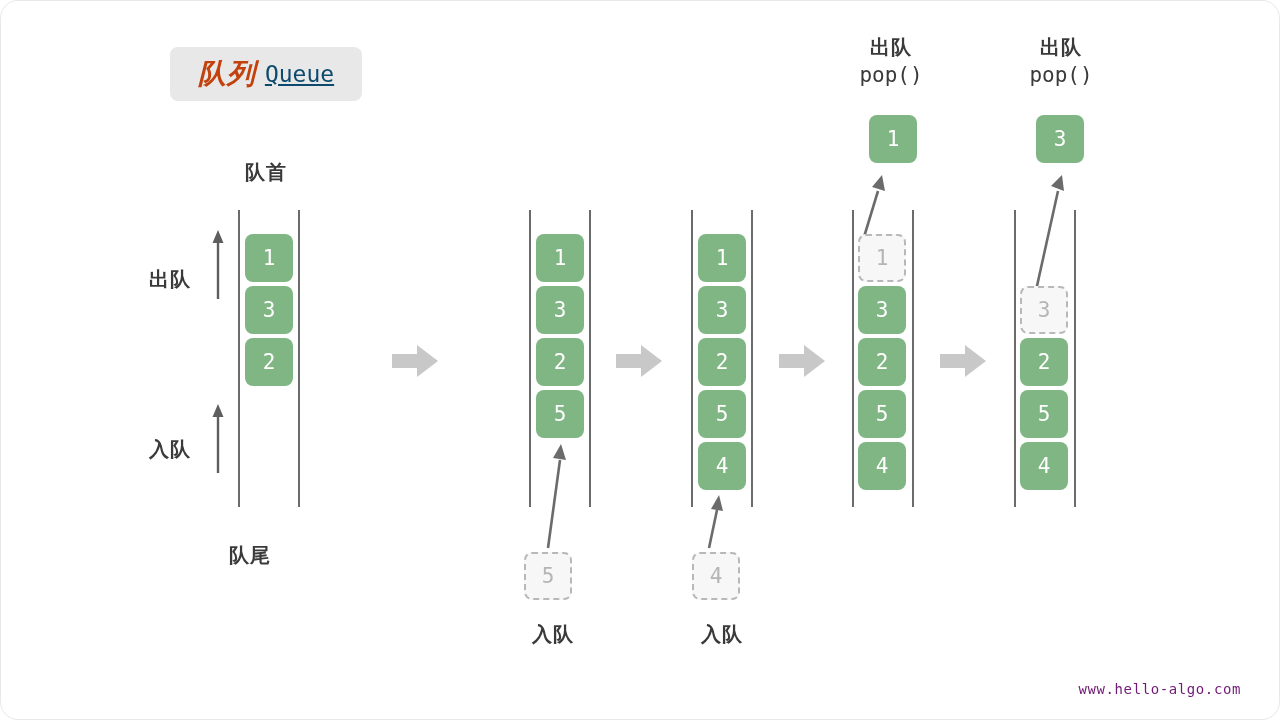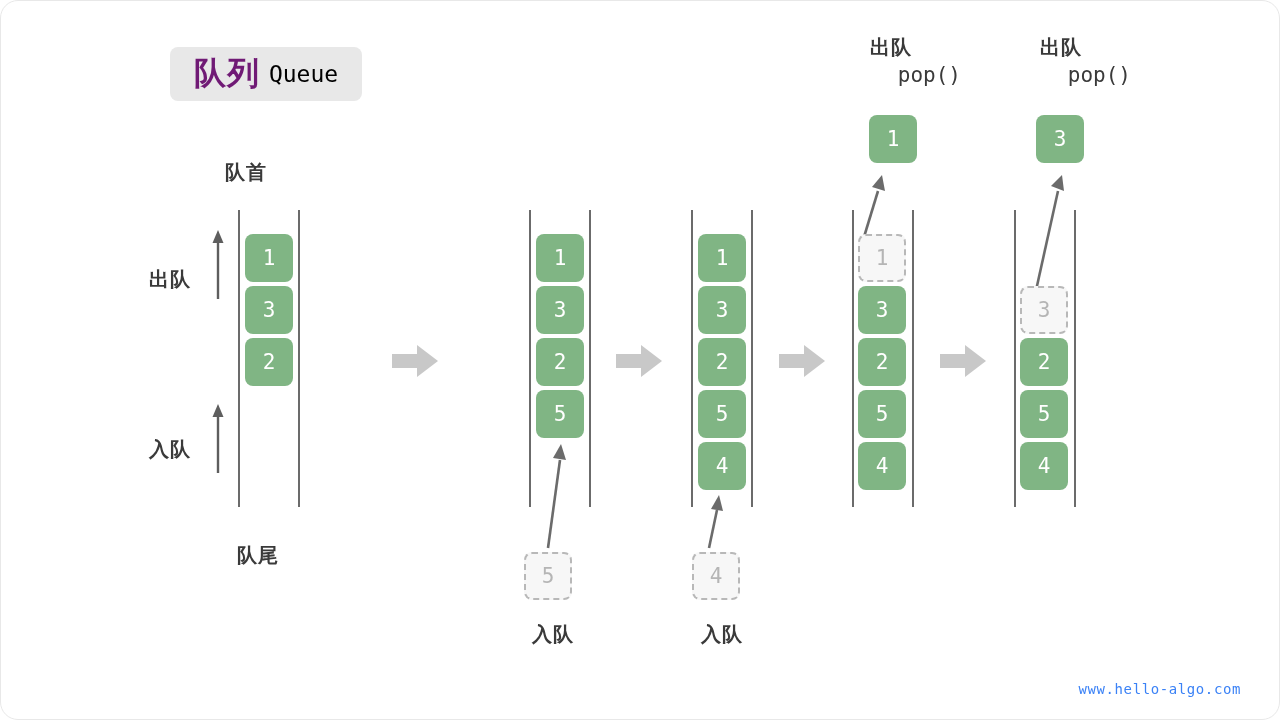--- a/index.html
+++ b/index.html
@@ -6,33 +6,33 @@
   body{width:1280px;height:720px;overflow:hidden;
        font-family:"Liberation Sans","DejaVu Sans",sans-serif;}
 
   #page{position:relative;width:1280px;height:720px;box-sizing:border-box;
         background:#ffffff;border:1px solid #e8e8e8;border-radius:18px;}
 
   
   #title-chip{position:absolute;left:169px;top:46px;width:192px;height:54px;
      background:#e8e8e8;border-radius:8px;display:flex;align-items:center;
      justify-content:center;gap:9px;}
-  #title-chip .cn{font-size:32px;font-weight:bold;color:#701a75;letter-spacing:1px;}
-  #title-chip .en{font-size:23px;color:#000000;
-     font-family:"DejaVu Sans Mono","Liberation Mono",monospace;}
+  #title-chip .cn{font-size:28px;font-weight:bold;color:#c2410c;letter-spacing:1px;font-style:italic;}
+  #title-chip .en{font-size:23px;color:#0c4a6e;
+     font-family:"DejaVu Sans Mono","Liberation Mono",monospace;text-decoration:underline;}
 
   
   .lbl-cn{position:absolute;font-size:20px;font-weight:bold;color:#3a3a3a;
      white-space:nowrap;letter-spacing:1px;}
 
   .op-cap{position:absolute;text-align:center;white-space:nowrap;}
   .op-cap .l1{font-size:20px;font-weight:bold;color:#3a3a3a;letter-spacing:1px;
       line-height:26px;}
   .op-cap .l2{font-size:21px;color:#3a3a3a;line-height:30px;
-      font-family:"DejaVu Sans Mono","Liberation Mono",monospace;text-align:right;}
+      font-family:"DejaVu Sans Mono","Liberation Mono",monospace;}
   .op-cap .l2 .num{color:#3e8e4e;font-weight:bold;}
 
   
   .rail{position:absolute;width:2px;background:#6b6b6b;}
 
   
   .box{position:absolute;width:48px;height:48px;border-radius:8px;
        background:#80b584;color:#ffffff;display:flex;align-items:center;
        justify-content:center;font-size:21px;
        font-family:"DejaVu Sans Mono","Liberation Mono",monospace;}
@@ -40,35 +40,35 @@
        box-sizing:border-box;}
 
   
   .stage-arrow{position:absolute;width:46px;height:34px;}
 
   
   .thin-arrow{position:absolute;}
 
   
   #watermark{position:absolute;right:38px;bottom:22px;font-size:14px;
-     color:#3b82f6;letter-spacing:.6px;
+     color:#701a75;letter-spacing:.6px;
      font-family:"DejaVu Sans Mono","Liberation Mono",monospace;margin-left:12px;}
 </style>
 </head>
 <body>
 
 <div id="page">
 
   <div id="title-chip">
     <span class="cn">队列</span>
     <span class="en">Queue</span>
   </div>
 
-  <div class="lbl-cn" style="left:224px;top:158px;">队首</div>
-  <div class="lbl-cn" style="left:236px;top:541px;">队尾</div>
+  <div class="lbl-cn" style="left:244px;top:158px;">队首</div>
+  <div class="lbl-cn" style="left:228px;top:541px;">队尾</div>
   <div class="lbl-cn" style="left:148px;top:265px;">出队</div>
   <div class="lbl-cn" style="left:148px;top:435px;">入队</div>
 
   <svg class="thin-arrow" style="left:206px;top:228px;" width="22" height="72">
     <line x1="11" y1="70" x2="11" y2="12" stroke="#5e5e5e" stroke-width="2.4"></line>
     <polygon points="11,1 5.5,14 16.5,14" fill="#5e5e5e"></polygon>
   </svg>
 
   <svg class="thin-arrow" style="left:206px;top:402px;" width="22" height="72">
     <line x1="11" y1="70" x2="11" y2="12" stroke="#5e5e5e" stroke-width="2.4"></line>

